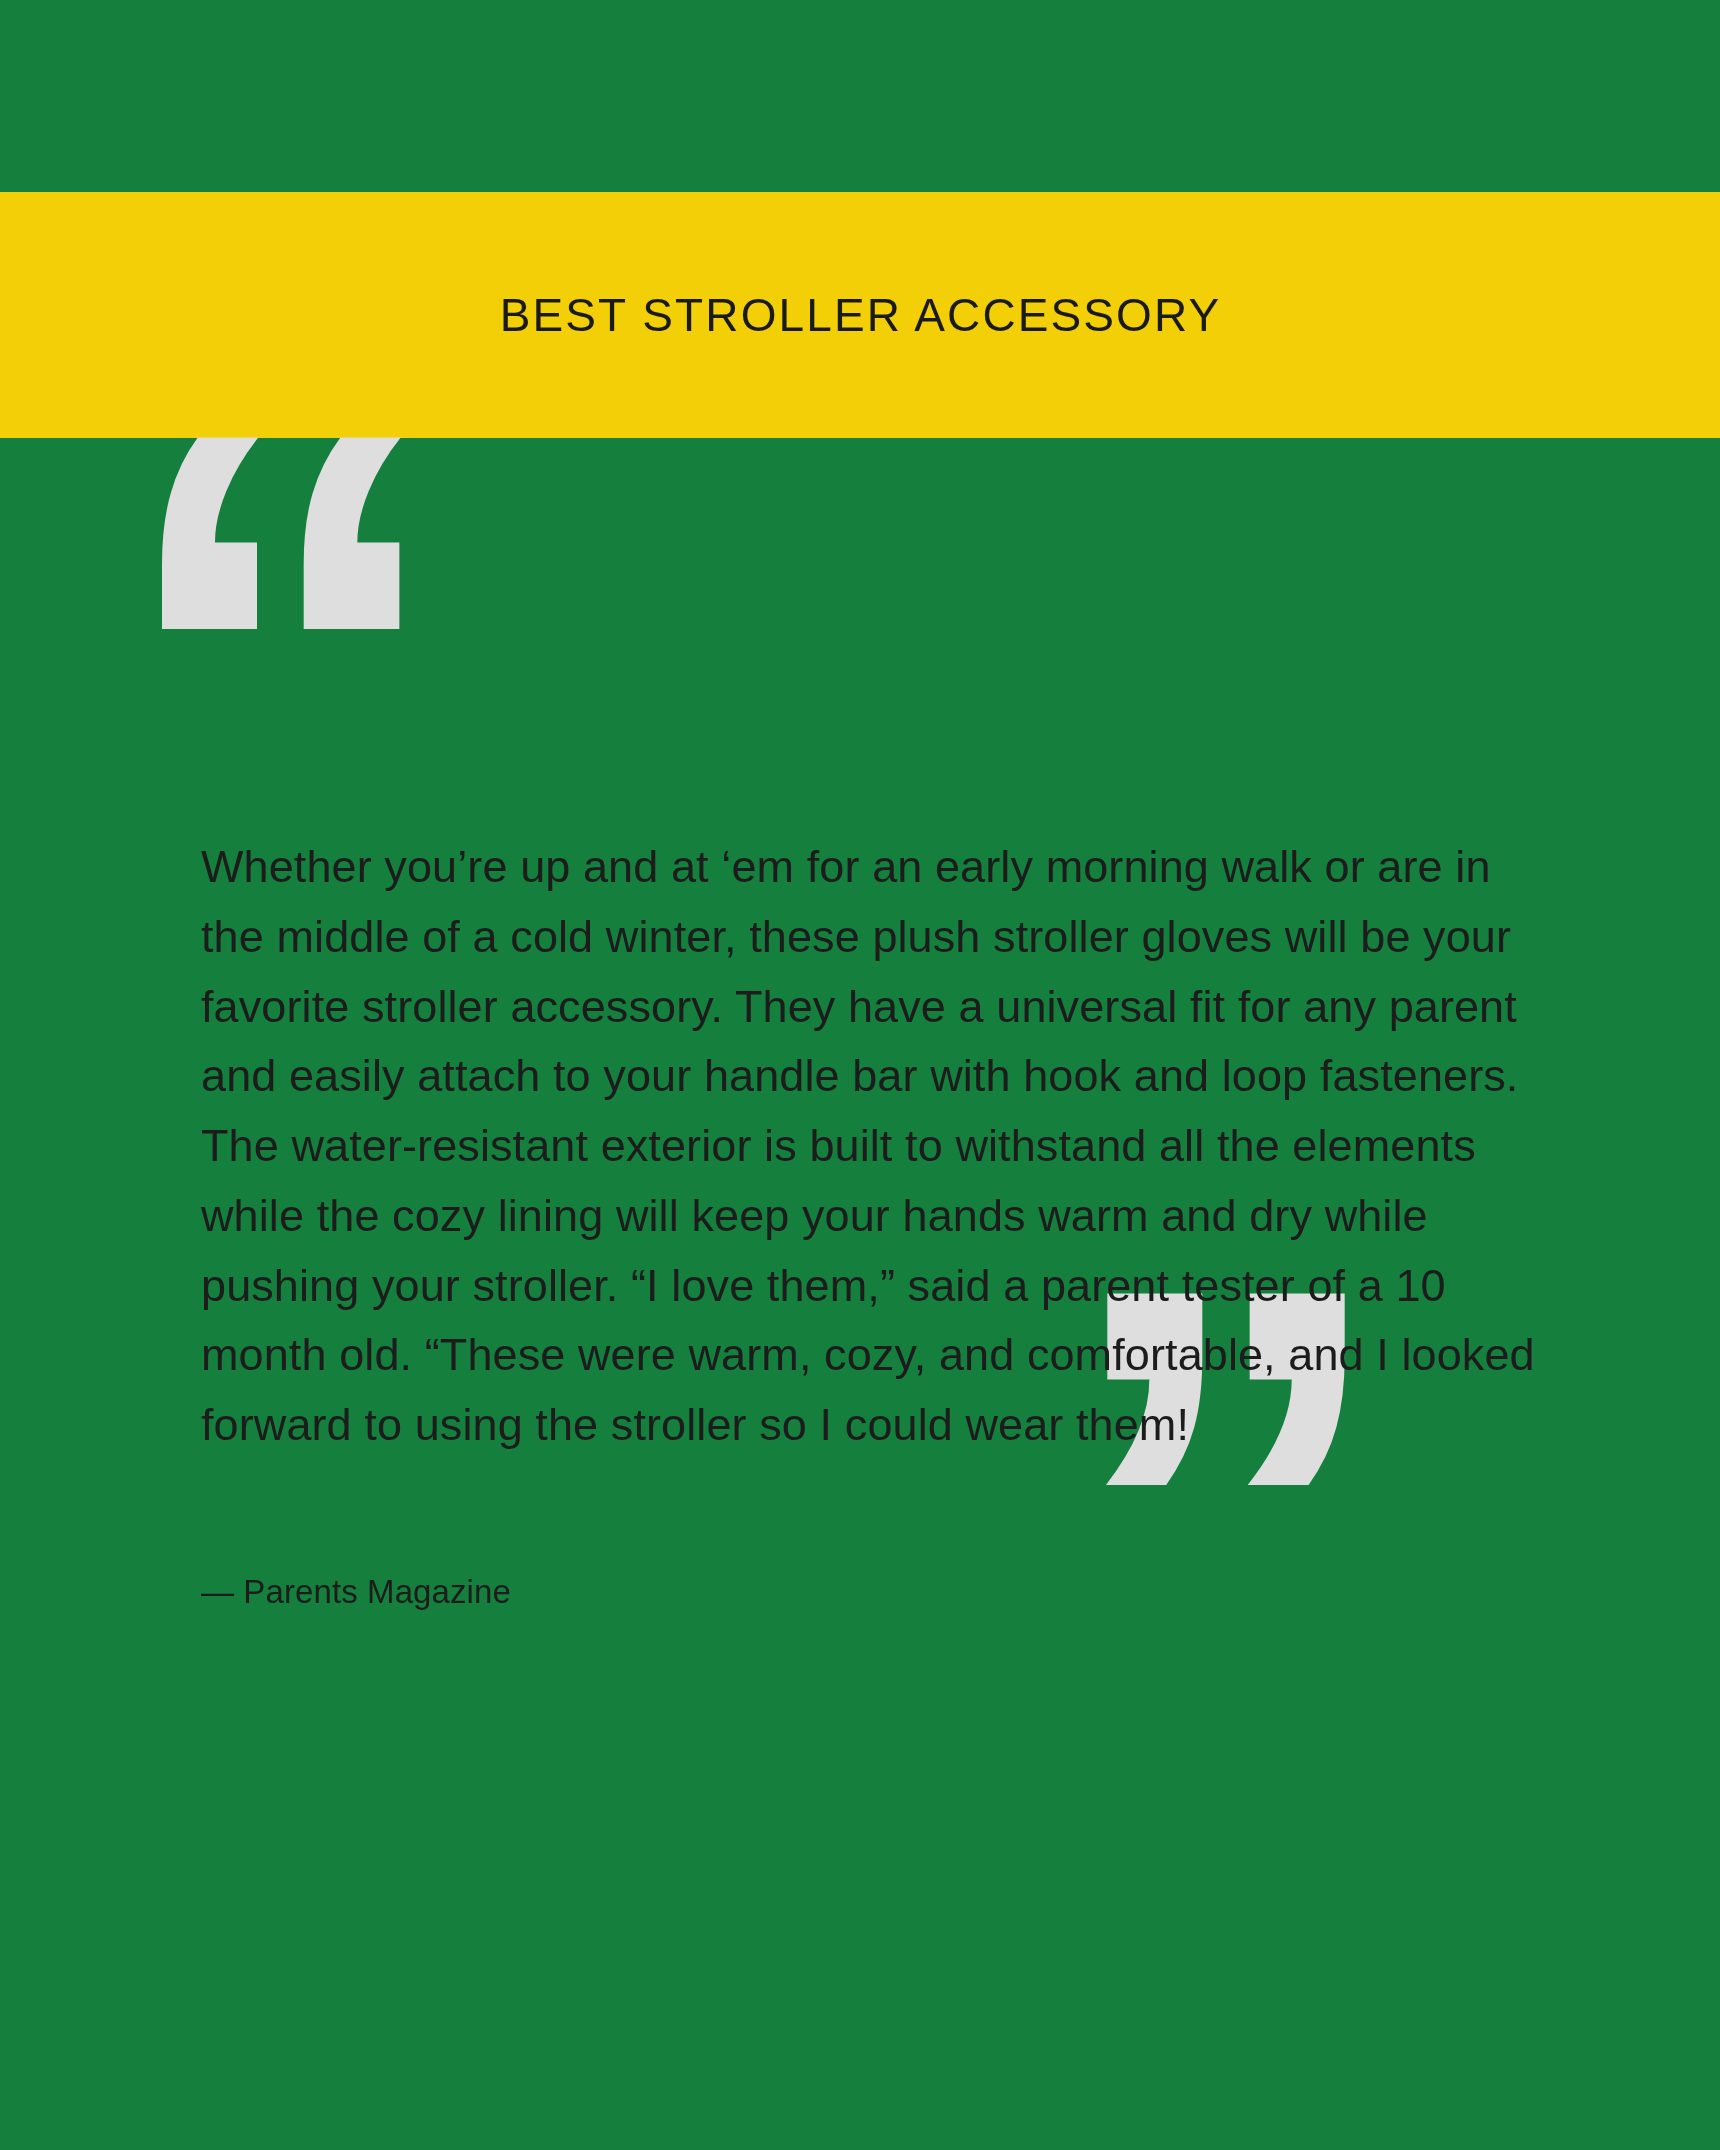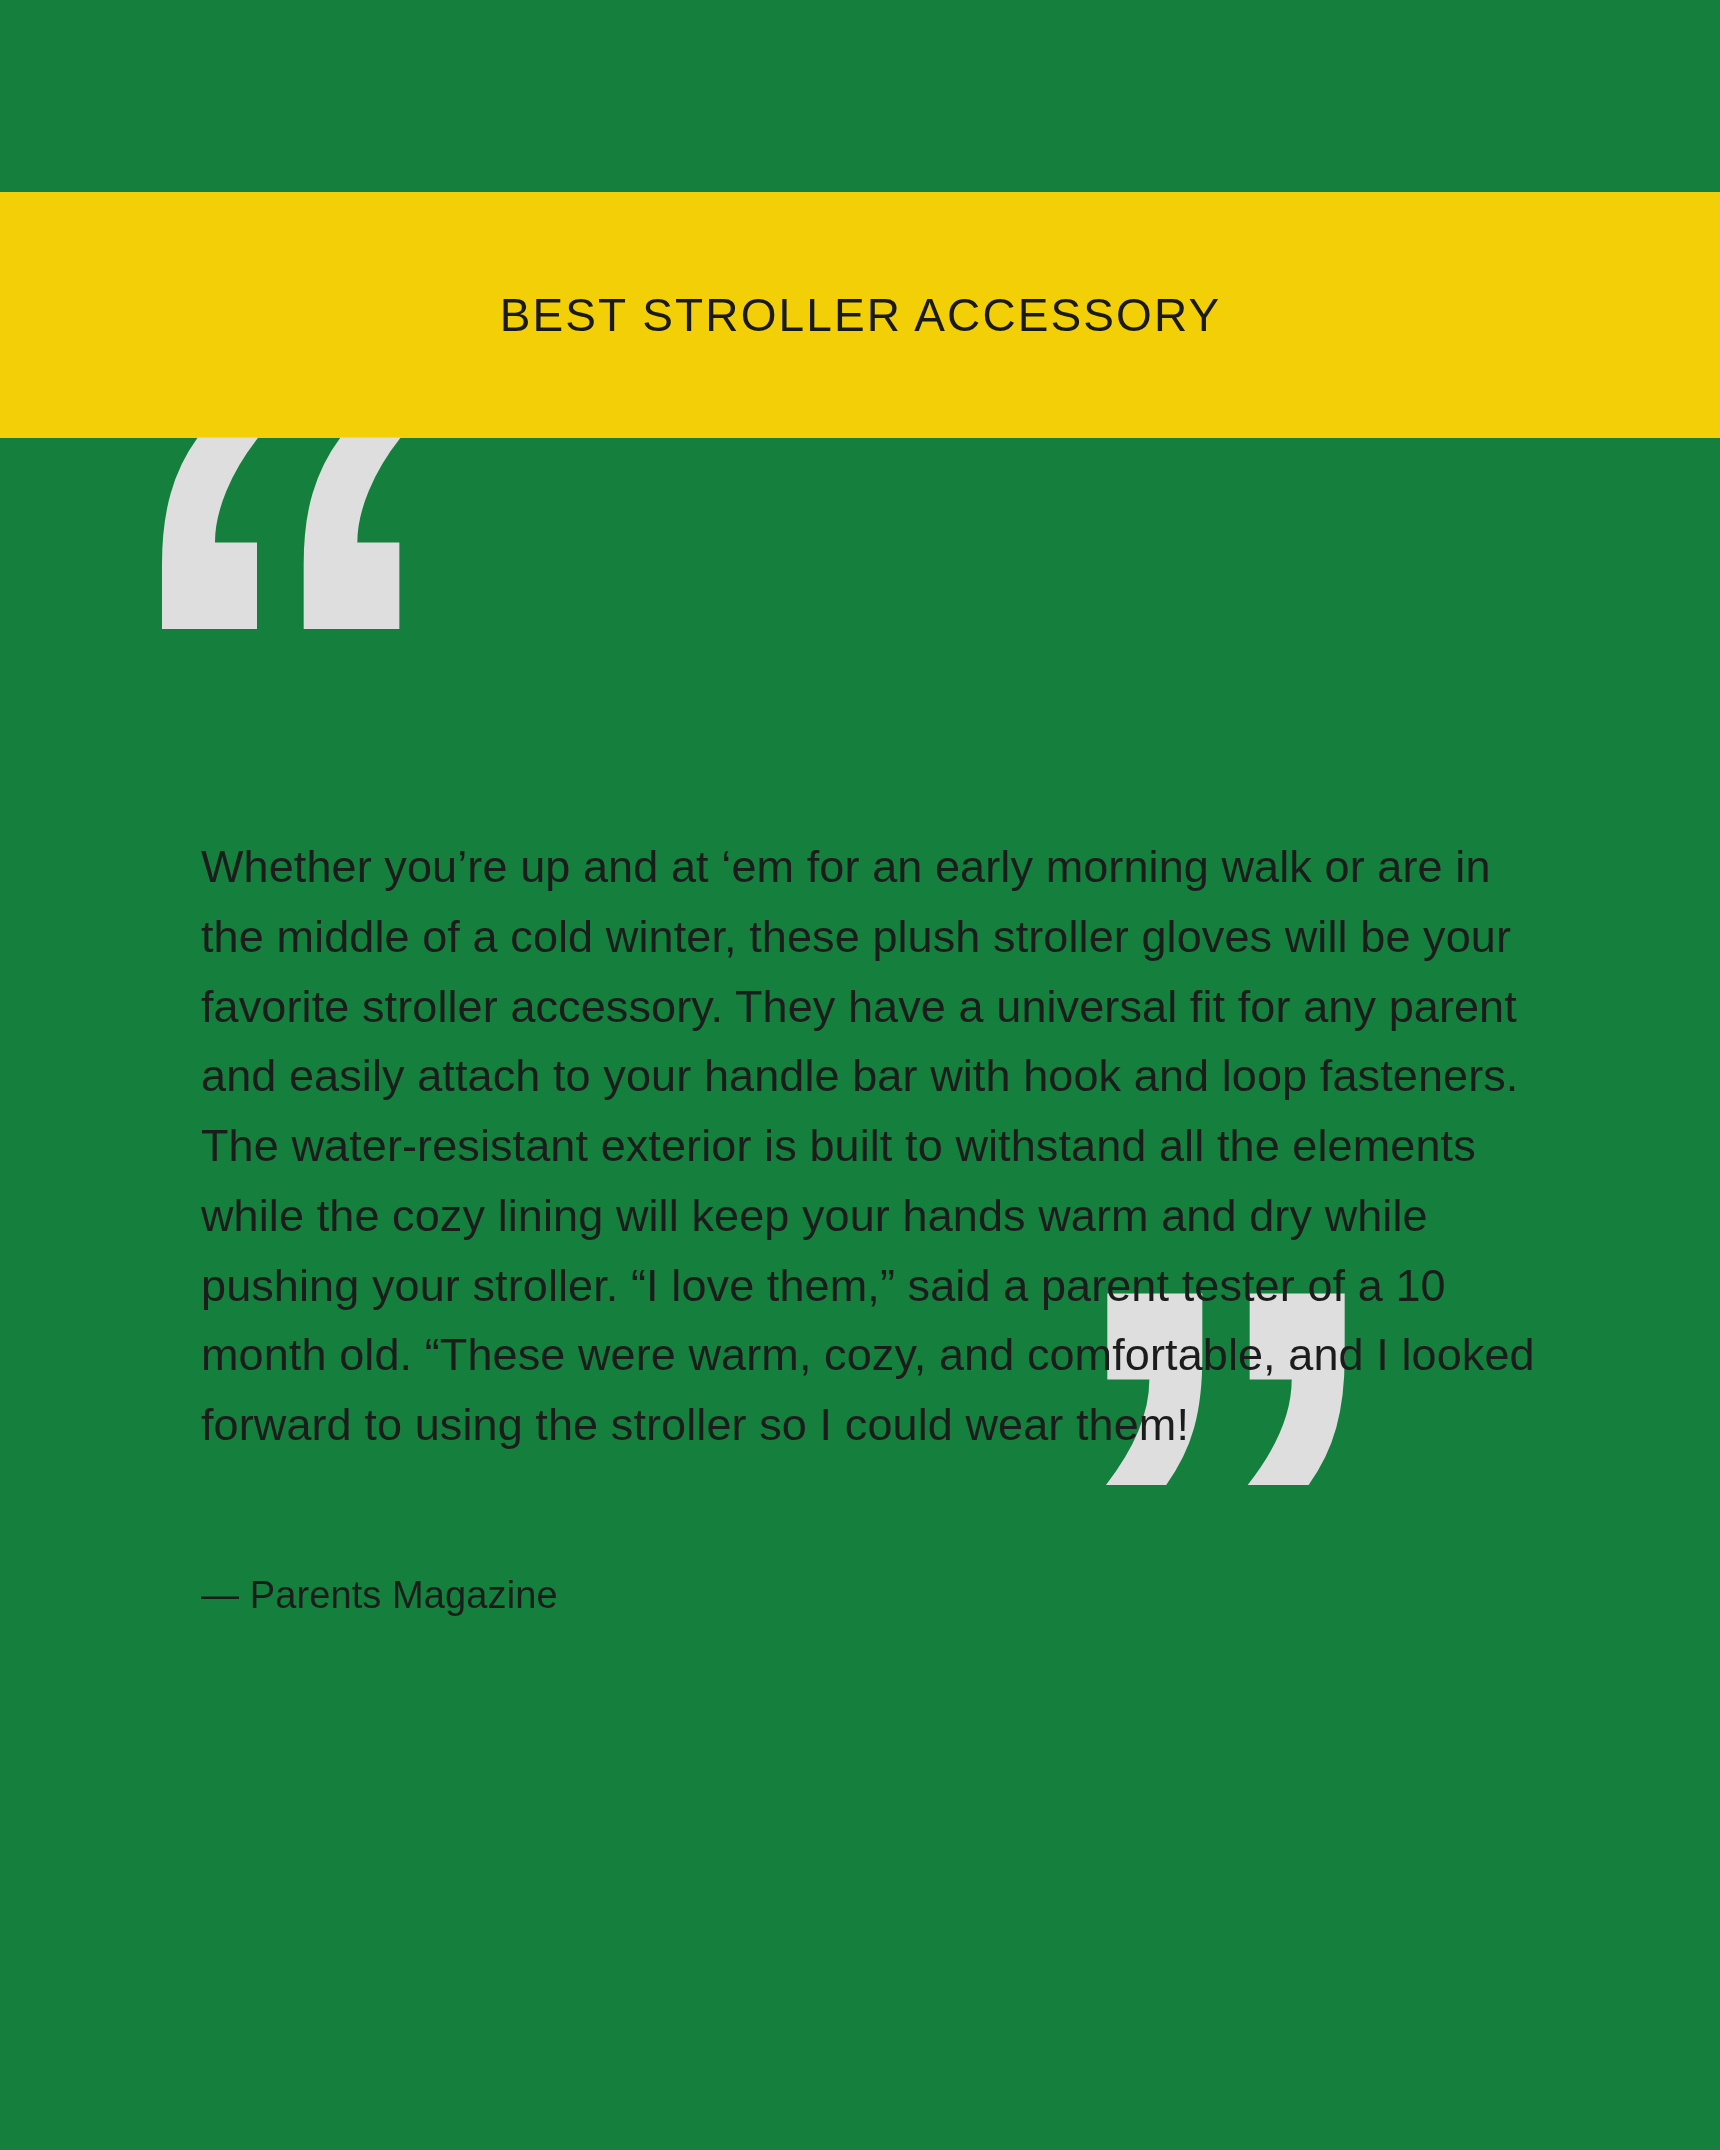--- a/index.html
+++ b/index.html
@@ -86,21 +86,21 @@
   .quote-text {
     font-size: 45px;
     line-height: 1.55;
     color: #1c1c1c;
     font-weight: 400;
     letter-spacing: 0.1px;
     margin: 0;
   }
   .quote-attribution {
     margin-top: 111px;
-    font-size: 38px;
+    font-size: 33px;
     line-height: 1.3;
     color: #1c1c1c;
     font-weight: 400;
     letter-spacing: 0.1px;
   }
 </style>
 </head>
 <body>
 
 <div class="page">

